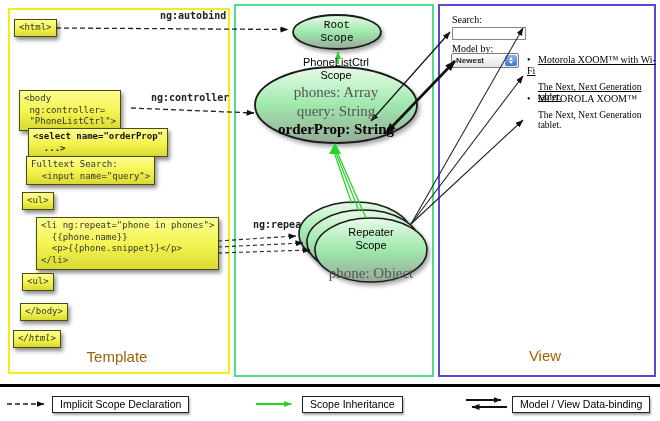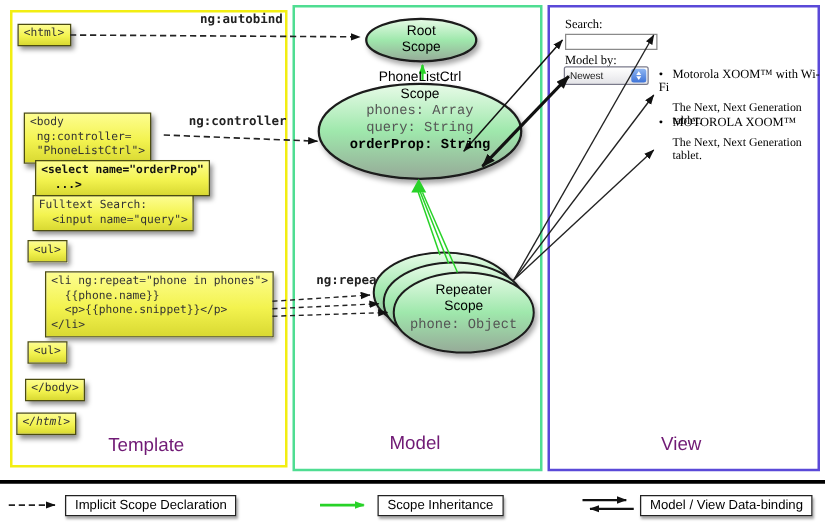--- a/index.html
+++ b/index.html
@@ -1,37 +1,37 @@
 <!DOCTYPE html>
 <html><head>
 <meta charset="utf-8">
 <style>
   html,body{margin:0;padding:0;background:#fff;}
   #stage{position:relative;width:660px;height:421px;background:#fff;overflow:hidden;
          font-family:"Liberation Sans",sans-serif;}
   .panel{position:absolute;background:#fff;z-index:1;}
-  .panel-title{position:absolute;z-index:2;text-align:center;font-size:15px;color:#701a75;}
+  .panel-title{position:absolute;z-index:2;text-align:center;font-size:15px;color:#a16207;}
   .codebox{position:absolute;z-index:3;background:linear-gradient(180deg,#fdfd90 0%,#f3f34f 55%,#d9d932 100%);
            border:1px solid #4c4c10;box-shadow:2px 3px 4px rgba(0,0,0,.45);
            font-family:"DejaVu Sans Mono",monospace;font-size:9px;line-height:1.3;
            color:#333;padding:2px 4px;white-space:pre;}
   .codebox.bold{font-weight:bold;color:#111;}
   .arrowlabel{position:absolute;z-index:4;font-family:"DejaVu Sans Mono",monospace;
               font-size:10px;font-weight:600;color:#222;padding-left:15px;}
   svg.overlay{position:absolute;left:0;top:0;z-index:4;pointer-events:none;}
   .scopetext{position:absolute;z-index:5;text-align:center;}
   .scopename{font-size:11px;color:#000;line-height:1.15;white-space:pre-line;}
-  .scopeprops{font-family:Liberation Mono, monospace;font-size:11px;line-height:1.22;color:#555;}
+  .scopeprops{font-family:Liberation Serif, serif;font-size:15px;line-height:1.22;color:#555;}
   .scopeprops .b{font-weight:bold;color:#000;}
   .viewpanel-content{font-family:"Liberation Serif",serif;color:#000;}
   .vlabel{position:absolute;z-index:2;font-family:"Liberation Serif",serif;font-size:10px;color:#000;}
   .vinput{position:absolute;z-index:2;width:72px;height:11px;border:1px solid #8a8a8a;background:#fff;}
   .vselect{position:absolute;z-index:2;width:66px;height:13px;border:1px solid #7a7a8a;border-radius:2px;
            background:linear-gradient(180deg,#fff,#e4e4e8);display:flex;align-items:center;}
-  .vselect .sel-text{flex:1;font-family:"Liberation Sans",sans-serif;font-size:8px;font-weight:normal;
+  .vselect .sel-text{flex:1;font-family:"Liberation Sans",sans-serif;font-size:8px;font-weight:bold;
            color:#222;padding-left:4px;line-height:1;}
   .vselect .sel-btn{width:12px;height:11px;margin-right:1px;border-radius:2px;
            background:linear-gradient(180deg,#8fb6f2,#3f74d8);display:flex;flex-direction:column;
            align-items:center;justify-content:center;gap:1px;}
   .tri-up{width:0;height:0;border-left:2.5px solid transparent;border-right:2.5px solid transparent;
           border-bottom:3px solid #fff;}
   .tri-dn{width:0;height:0;border-left:2.5px solid transparent;border-right:2.5px solid transparent;
           border-top:3px solid #fff;}
   .vitem{position:absolute;z-index:2;width:130px;}
   .vtitle{font-size:10px;}
@@ -44,21 +44,20 @@
 </head>
 <body>
 
 <div id="stage">
 
   <div class="panel" style="left:8px;top:8px;width:218px;height:362px;border:2px solid #f2ee12;"></div>
   <div class="panel" style="left:234px;top:4px;width:196px;height:369px;border:2px solid #4fdd92;"></div>
   <div class="panel" style="left:438px;top:4px;width:214px;height:369px;border:2px solid #5a49d8;"></div>
 
   <div class="panel-title" style="left:8px;top:348px;width:218px;">Template</div>
-  <div class="panel-title" style="left:234px;top:346px;width:196px;">Model</div>
   <div class="panel-title" style="left:438px;top:347px;width:214px;">View</div>
 
   <div class="codebox" style="left:14px;top:19px;">&lt;html&gt;</div>
   <div class="codebox" style="left:19px;top:90px;">&lt;body
  ng:controller=
  "PhoneListCtrl"&gt;</div>
   <div class="codebox bold" style="left:28px;top:128px;">&lt;select name="orderProp"
   ...&gt;</div>
   <div class="codebox" style="left:26px;top:156px;">Fulltext Search:
   &lt;input name="query"&gt;</div>
@@ -79,21 +78,21 @@
   <div class="vinput" style="left:452px;top:27px;"></div>
   <div class="vlabel" style="left:452px;top:43px;">Model by:</div>
   <div class="vselect" style="left:451px;top:53px;">
     <span class="sel-text">Newest</span>
     <span class="sel-btn">
       <span class="tri-up"></span>
         <span class="tri-dn"></span>
     </span>
   </div>
 
-  <div class="vitem viewpanel-content" style="left:527px;top:54px;">
+  <div class="vitem viewpanel-content" style="left:527px;top:54px;text-decoration:underline;">
     <div class="vtitle"><span class="bullet">•</span><span>Motorola XOOM™ with Wi-Fi</span></div>
     <div class="vdesc">The Next, Next Generation tablet.</div>
   </div>
   <div class="vitem viewpanel-content" style="left:527px;top:93px;">
     <div class="vtitle"><span class="bullet">•</span><span>MOTOROLA XOOM™</span></div>
     <div class="vdesc">The Next, Next Generation tablet.</div>
   </div>
 
   <svg class="overlay" width="660" height="421" viewBox="0 0 660 421">
     <defs>
@@ -140,37 +139,37 @@
     <line x1="411" y1="224" x2="523" y2="76" stroke="#222" stroke-width="1.1" marker-end="url(#arr)"></line>
     <line x1="411" y1="224" x2="523" y2="120" stroke="#222" stroke-width="1.1" marker-end="url(#arr)"></line>
 
     <rect x="0" y="384" width="660" height="3" fill="#000"></rect>
     <line x1="7" y1="404" x2="44" y2="404" stroke="#222" stroke-width="1.4" stroke-dasharray="5,3" marker-end="url(#arr)"></line>
     <line x1="256" y1="404" x2="291" y2="404" stroke="#28d228" stroke-width="2.2" marker-end="url(#arrG)"></line>
     <line x1="466" y1="400" x2="501" y2="400" stroke="#111" stroke-width="1.8" marker-end="url(#arr)"></line>
     <line x1="507" y1="407" x2="472" y2="407" stroke="#111" stroke-width="1.8" marker-end="url(#arr)"></line>
   </svg>
 
-  <div class="scopetext" style="left:293px;top:19px;width:88px;">
+  <div class="scopetext" style="left:293px;top:19px;width:88px;font-family:Liberation Mono, monospace;">
     <div class="scopename">Root
 Scope</div>
   </div>
   <div class="scopetext" style="left:255px;top:56px;width:162px;">
     <div class="scopename">PhoneListCtrl
 Scope</div>
     <div class="scopeprops" style="margin-top:2px;">
       <div>phones: Array</div>
       <div>query: String</div>
       <div class="b">orderProp: String</div>
     </div>
   </div>
   <div class="scopetext" style="left:316px;top:226px;width:110px;">
     <div class="scopename">Repeater
 Scope</div>
-    <div class="scopeprops" style="margin-top:3px;">
+    <div class="scopeprops" style="margin-top:13px;">
       <div>phone: Object</div>
     </div>
   </div>
 
   <div class="legendbox" style="left:52px;top:396px;">Implicit Scope Declaration</div>
   <div class="legendbox" style="left:302px;top:396px;">Scope Inheritance</div>
   <div class="legendbox" style="left:512px;top:396px;">Model / View Data-binding</div>
 
 </div>
 

